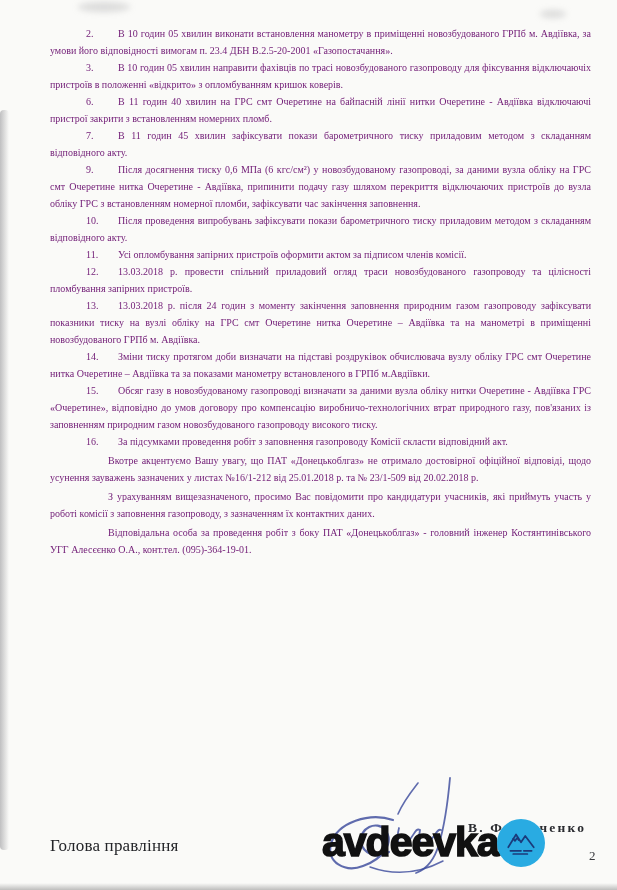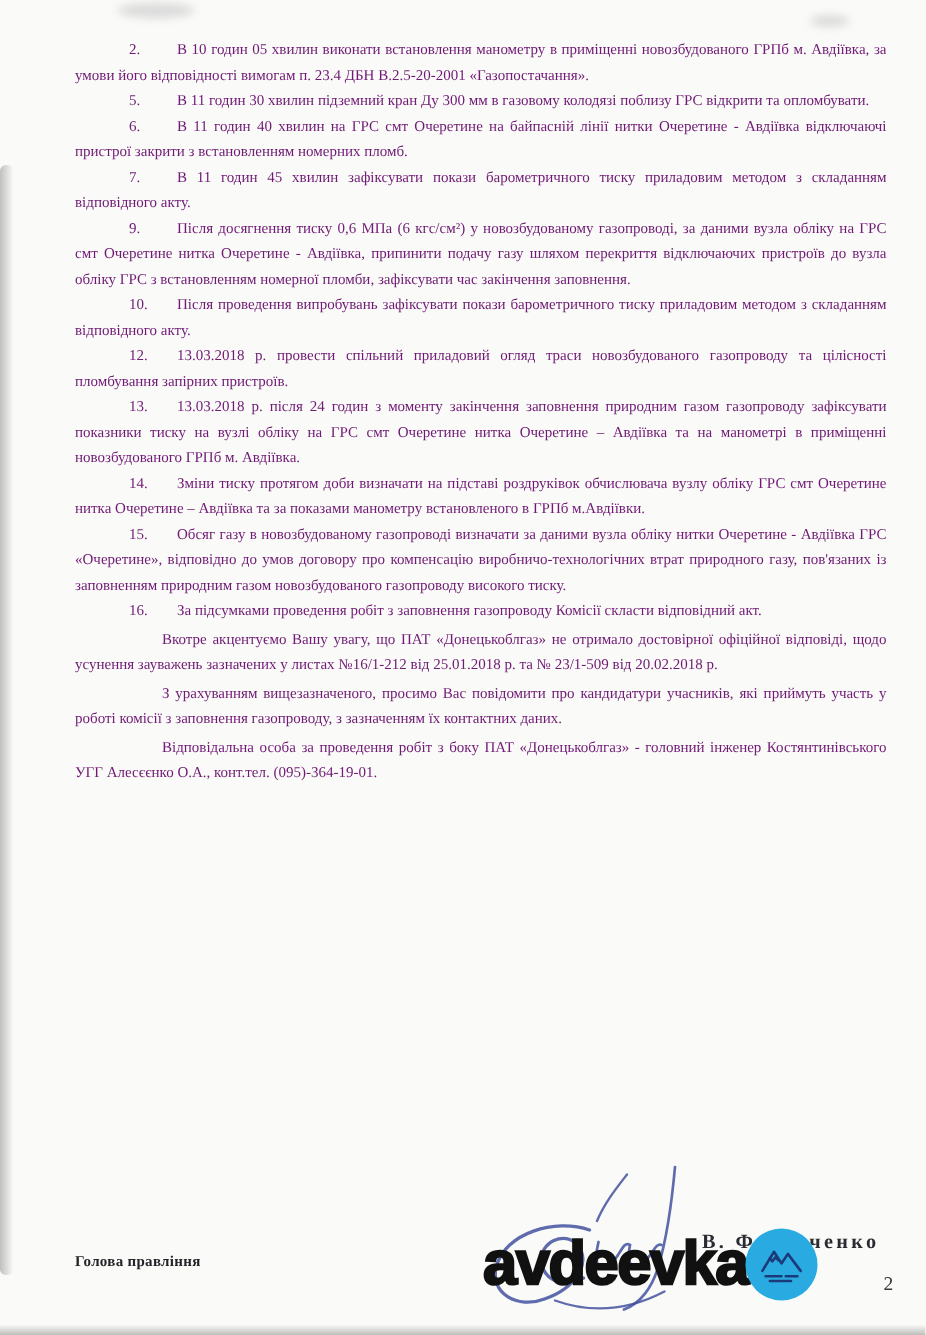--- a/index.html
+++ b/index.html
@@ -19,22 +19,22 @@
   .smudge.b{left:540px;top:10px;width:26px;height:8px;}
 
   
   .doc-text{position:absolute;left:50px;top:25px;width:541px;
     font-size:10px;line-height:17px;color:#701a75;text-align:justify;}
   .doc-text p{margin:0;padding:0;text-indent:36px;}
   .doc-text p.closing{text-indent:58px;margin-top:2px;}
   .pnum{display:inline-block;min-width:32px;text-indent:0;}
 
   
-  .signer-title{position:absolute;left:50px;top:836px;font-weight:bold;
-    font-size:10px;color:#232428;letter-spacing:.2px;}
+  .signer-title{position:absolute;left:50px;top:836px;font-weight:normal;
+    font-size:17px;color:#232428;letter-spacing:.2px;}
   .signer-name{position:absolute;left:468px;top:820px;font-weight:bold;
     font-size:13.5px;color:#2a2b30;letter-spacing:2.2px;white-space:nowrap;z-index:1;}
   .signature-svg{position:absolute;left:315px;top:772px;width:175px;height:108px;z-index:2;}
 
   
   .watermark{position:absolute;left:322px;top:818px;display:flex;align-items:center;z-index:3;
     font-family:"Liberation Sans", sans-serif;}
   .wm-text{font-size:41px;font-weight:bold;color:#111111;letter-spacing:-1px;
     -webkit-text-stroke:1.6px #111111;line-height:1;}
   .wm-circle{width:48px;height:48px;border-radius:50%;margin:0 -2px;flex:0 0 auto;
@@ -45,25 +45,26 @@
 <body>
 
 <div class="left-edge"></div>
 <div class="bottom-edge"></div>
 <div class="smudge a"></div>
 <div class="smudge b"></div>
 
 <div class="doc-text">
   <div>
       <p class="para"><span class="pnum">2.</span>В 10 годин 05 хвилин виконати встановлення манометру в приміщенні новозбудованого ГРПб м. Авдіївка, за умови його відповідності вимогам п. 23.4 ДБН В.2.5-20-2001 «Газопостачання».</p>
-      <p class="para"><span class="pnum">5.</span>В 11 годин 30 хвилин підземний кран Ду 300 мм в газовому колодязі поблизу ГРС відкрити та опломбувати.</p>
+      <p class="para"><span class="pnum">3.</span>В 10 годин 05 хвилин направити фахівців по трасі новозбудованого газопроводу для фіксування відключаючіх пристроїв в положенні «відкрито» з опломбуванням кришок коверів.</p>
       <p class="para"><span class="pnum">6.</span>В 11 годин 40 хвилин на ГРС смт Очеретине на байпасній лінії нитки Очеретине - Авдіївка відключаючі пристрої закрити з встановленням номерних пломб.</p>
       <p class="para"><span class="pnum">7.</span>В 11 годин 45 хвилин зафіксувати покази барометричного тиску приладовим методом з складанням відповідного акту.</p>
       <p class="para"><span class="pnum">9.</span>Після досягнення тиску 0,6 МПа (6 кгс/см²) у новозбудованому газопроводі, за даними вузла обліку на ГРС смт Очеретине нитка Очеретине - Авдіївка, припинити подачу газу шляхом перекриття відключаючих пристроїв до вузла обліку ГРС з встановленням номерної пломби, зафіксувати час закінчення заповнення.</p>
       <p class="para"><span class="pnum">10.</span>Після проведення випробувань зафіксувати покази барометричного тиску приладовим методом з складанням відповідного акту.</p>
+      <p class="para"><span class="pnum">11.</span>Усі опломбування запірних пристроїв оформити актом за підписом членів комісії.</p>
       <p class="para"><span class="pnum">12.</span>13.03.2018 р. провести спільний приладовий огляд траси новозбудованого газопроводу та цілісності пломбування запірних пристроїв.</p>
       <p class="para"><span class="pnum">13.</span>13.03.2018 р. після 24 годин з моменту закінчення заповнення природним газом газопроводу зафіксувати показники тиску на вузлі обліку на ГРС смт Очеретине нитка Очеретине – Авдіївка та на манометрі в приміщенні новозбудованого ГРПб м. Авдіївка.</p>
       <p class="para"><span class="pnum">14.</span>Зміни тиску протягом доби визначати на підставі роздруківок обчислювача вузлу обліку ГРС смт Очеретине нитка Очеретине – Авдіївка та за показами манометру встановленого в ГРПб м.Авдіївки.</p>
       <p class="para"><span class="pnum">15.</span>Обсяг газу в новозбудованому газопроводі визначати за даними вузла обліку нитки Очеретине - Авдіївка ГРС «Очеретине», відповідно до умов договору про компенсацію виробничо-технологічних втрат природного газу, пов'язаних із заповненням природним газом новозбудованого газопроводу високого тиску.</p>
       <p class="para"><span class="pnum">16.</span>За підсумками проведення робіт з заповнення газопроводу Комісії скласти відповідний акт.</p>
     </div>
   <div>
       <p class="closing">Вкотре акцентуємо Вашу увагу, що ПАТ «Донецькоблгаз» не отримало достовірної офіційної відповіді, щодо усунення зауважень зазначених у листах №16/1-212 від 25.01.2018 р. та № 23/1-509 від 20.02.2018 р.</p>
       <p class="closing">З урахуванням вищезазначеного, просимо Вас повідомити про кандидатури учасників, які приймуть участь у роботі комісії з заповнення газопроводу, з зазначенням їх контактних даних.</p>
       <p class="closing">Відповідальна особа за проведення робіт з боку ПАТ «Донецькоблгаз» - головний інженер Костянтинівського УГГ Алесєєнко О.А., конт.тел. (095)-364-19-01.</p>

